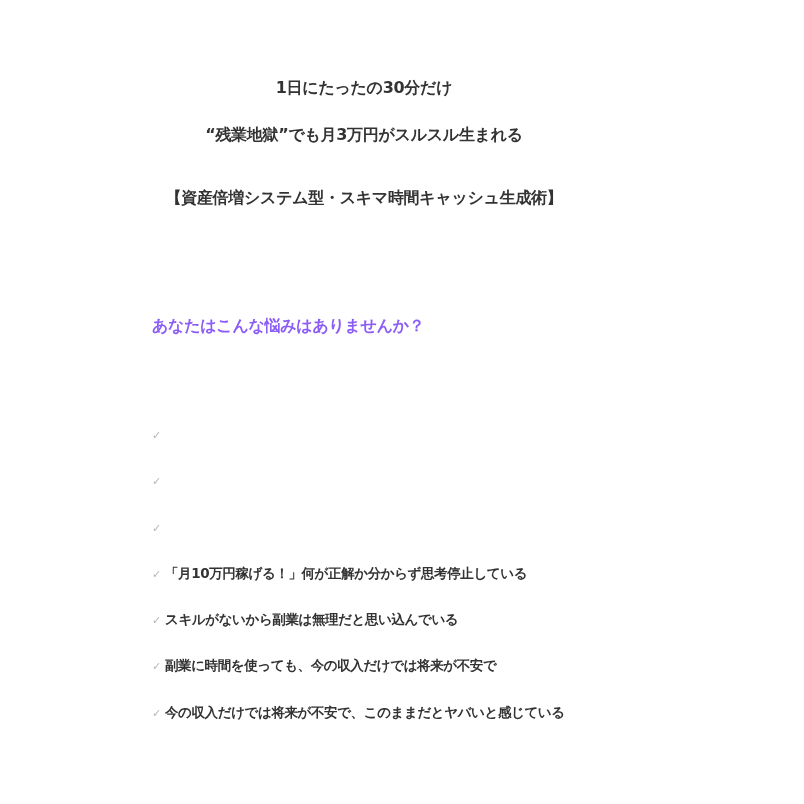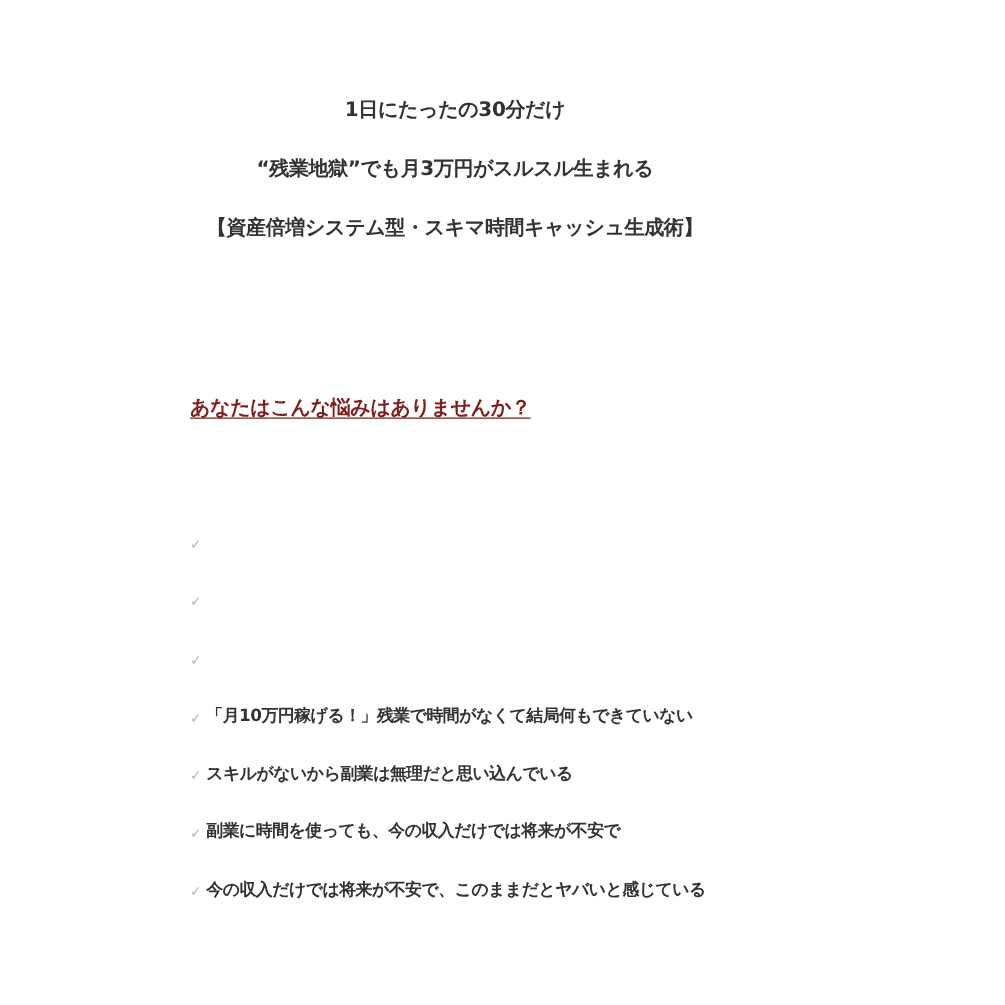--- a/index.html
+++ b/index.html
@@ -21,29 +21,28 @@
       width: 728px;
       text-align: center;
       font-size: 16px;
       font-weight: bold;
       color: #333333;
       letter-spacing: -0.3px;
       line-height: 20px;
     }
     .h1 { top: 78px; }
     .h2 { top: 125px; }
-    .h3 { top: 172px; }
+    .h3 { top: 188px; }
     .question {
       position: absolute;
       left: 152px;
       top: 316px;
       font-size: 16px;
       font-weight: bold;
-      color: #7f1d1d;
-      text-decoration: underline;
+      color: #8b5cf6;
       text-underline-offset: 3px;
       letter-spacing: -0.3px;
       line-height: 20px;
     }
     .worry-list {
       position: absolute;
       left: 152px;
       top: 424px;
       margin: 0;
       padding: 0;
@@ -85,21 +84,21 @@
     <span class="check">✓</span>
   </li>
   <li class="worry-item">
     <span class="check">✓</span>
   </li>
   <li class="worry-item">
     <span class="check">✓</span>
   </li>
   <li class="worry-item">
     <span class="check">✓</span>
-    <span>「月10万円稼げる！」残業で時間がなくて結局何もできていない</span>
+    <span>「月10万円稼げる！」何が正解か分からず思考停止している</span>
   </li>
   <li class="worry-item">
     <span class="check">✓</span>
     <span>スキルがないから副業は無理だと思い込んでいる</span>
   </li>
   <li class="worry-item">
     <span class="check">✓</span>
     <span>副業に時間を使っても、今の収入だけでは将来が不安で</span>
   </li>
   <li class="worry-item">

